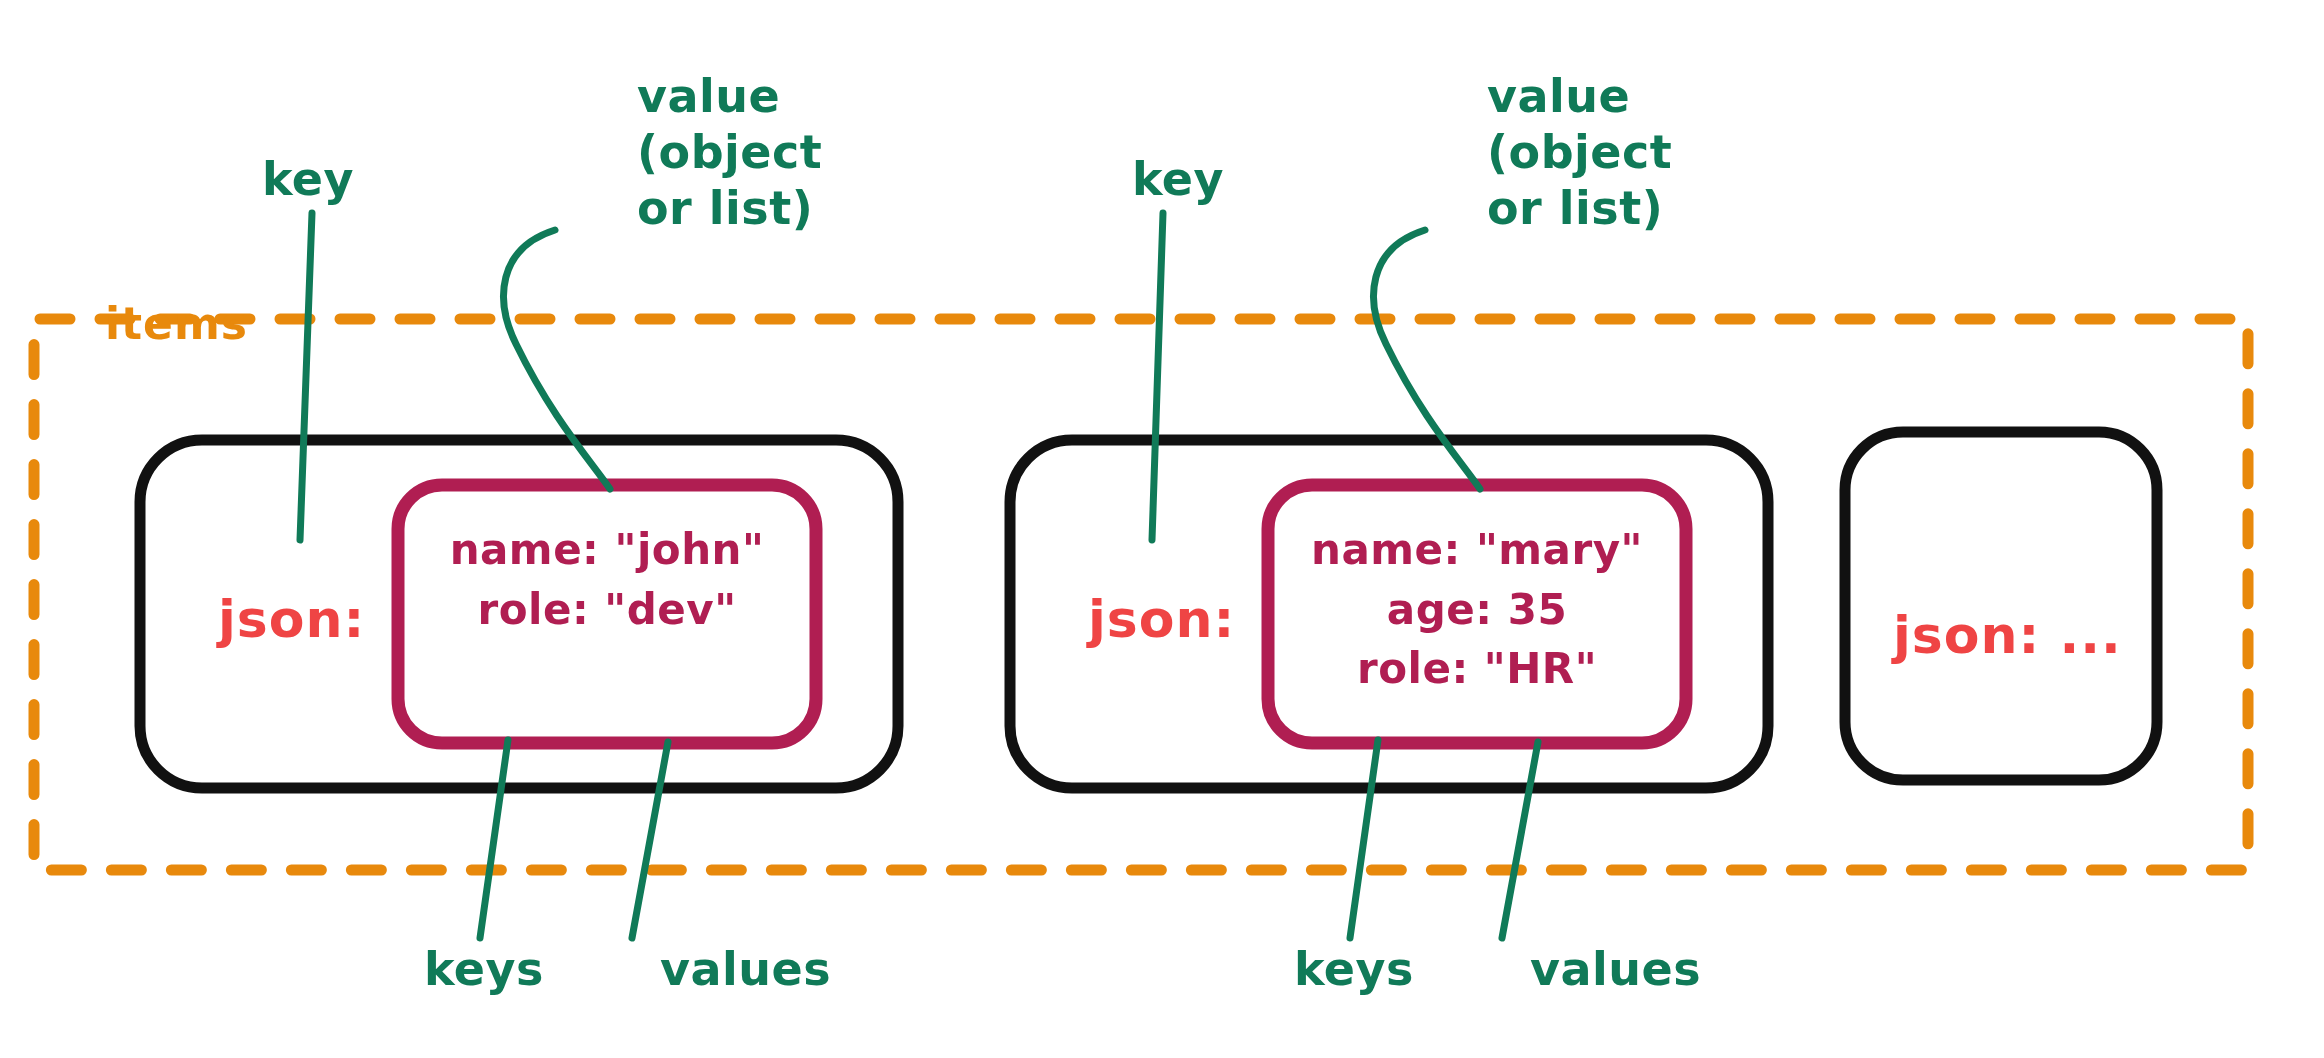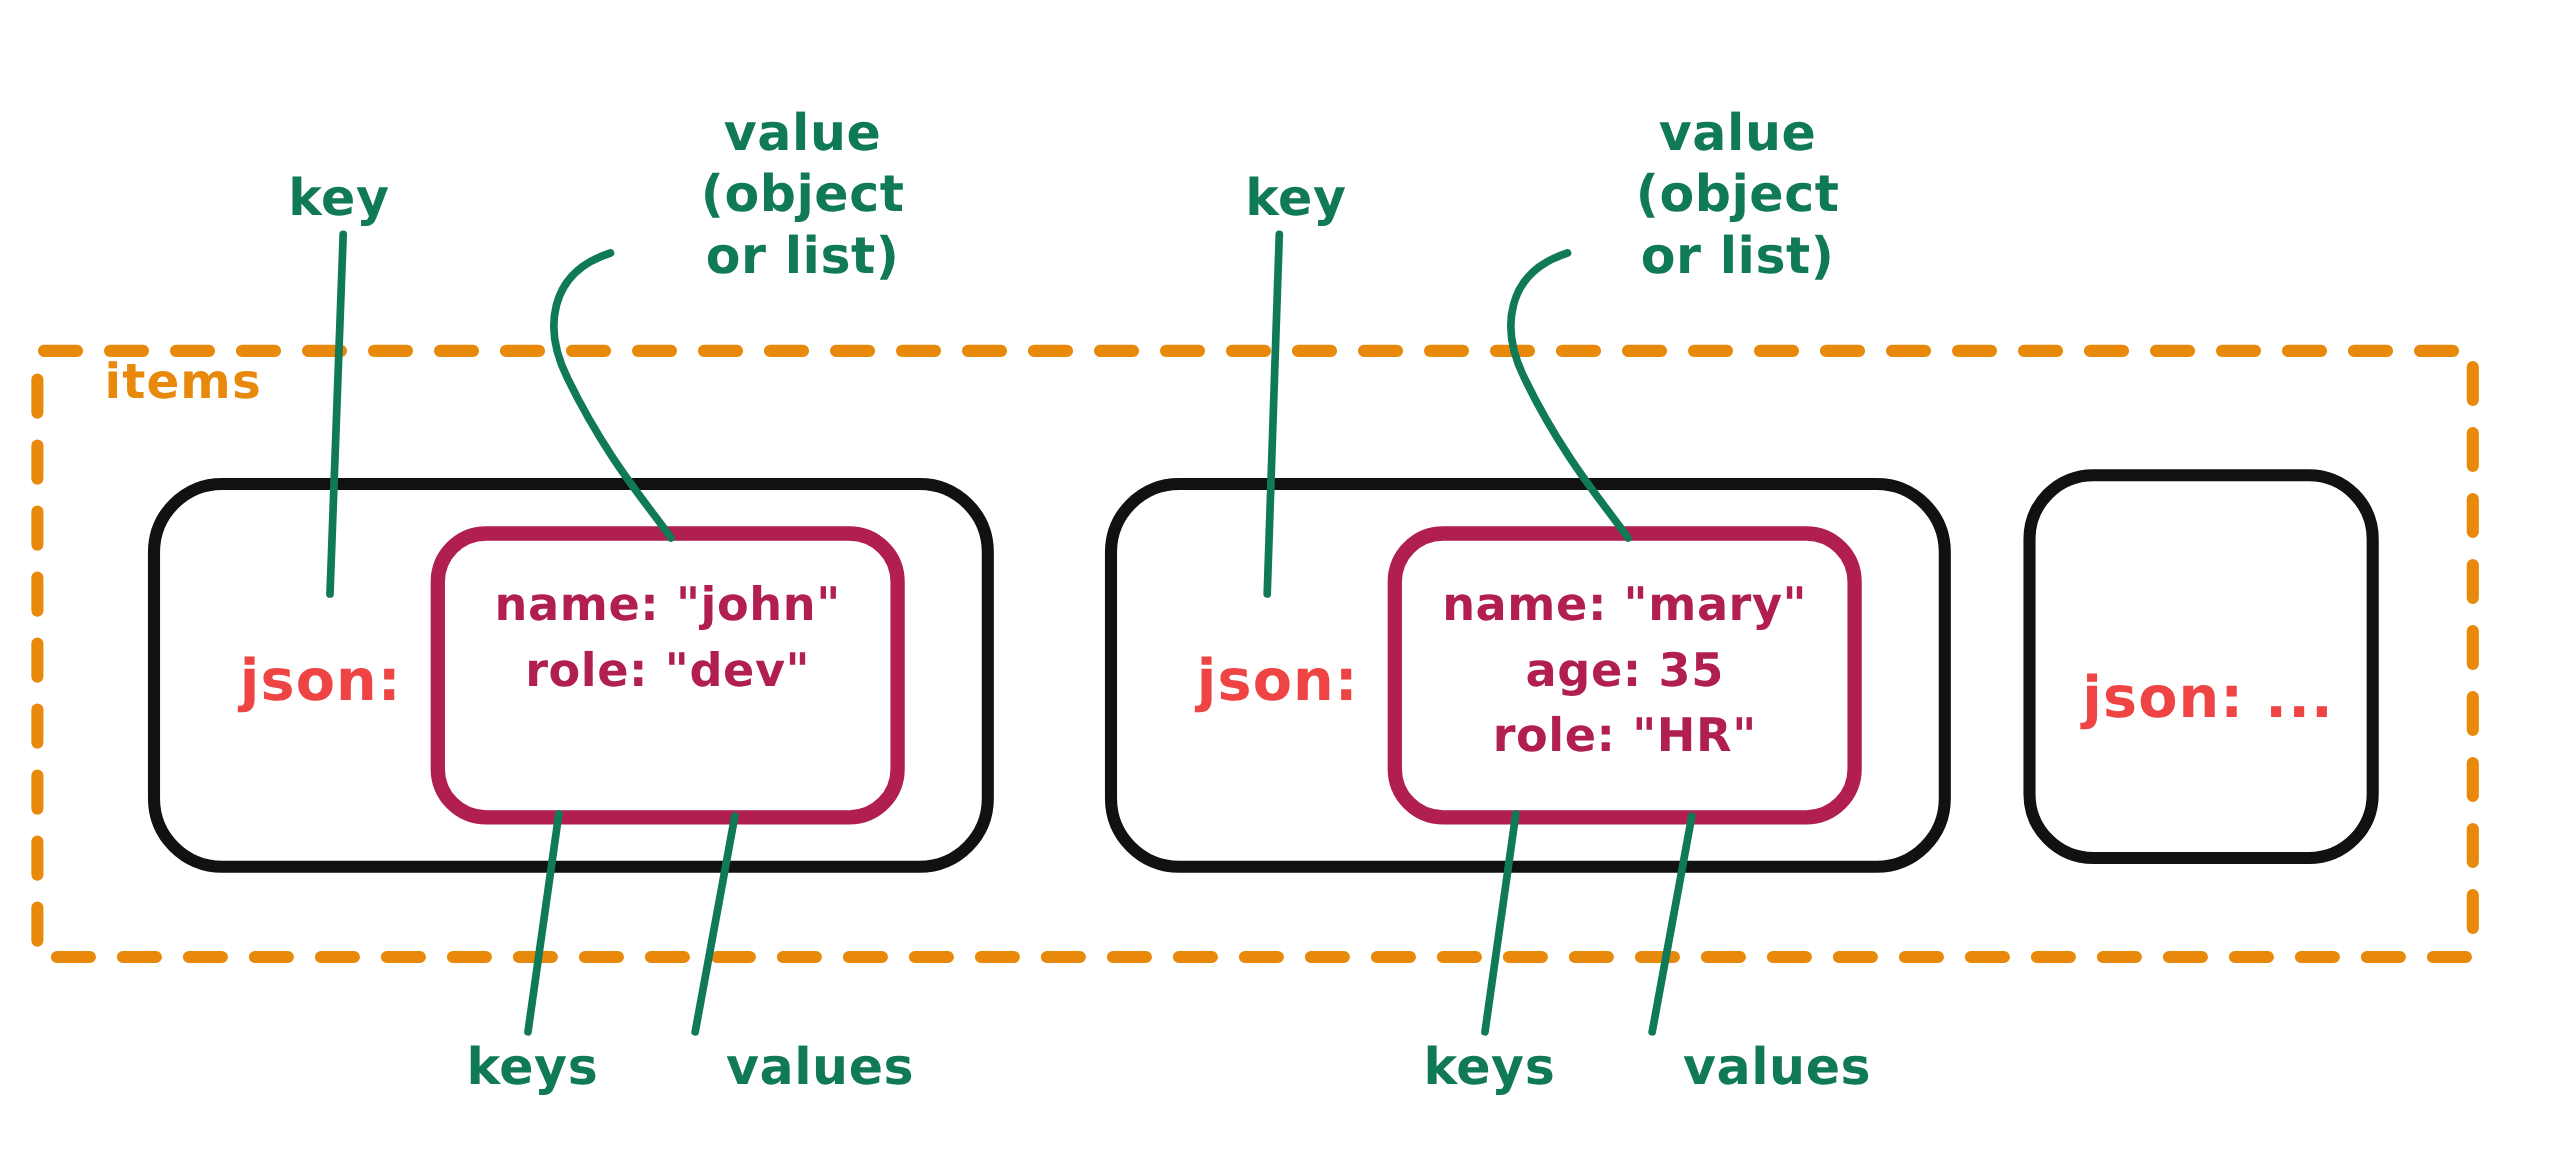--- a/index.html
+++ b/index.html
@@ -37,22 +37,21 @@
     line-height: 1.28;
   }
   .annot {
     color: #107a58;
     font-size: 46px;
     font-weight: 700;
     text-align: center;
   }
   .annot-multiline {
     line-height: 1.22;
-    text-align: center;
-    margin-top: 24px;
+    text-align: left;
   }
   .group-label {
     color: #e8890c;
     font-size: 44px;
     font-weight: 700;
     letter-spacing: 1px;
   }
   .json-label {
     color: #ef4444;
     font-size: 52px;
@@ -109,21 +108,21 @@
       <path d="M 1163 213 L 1152 540"></path>
 
       <path d="M 1425 230 C 1368 248 1364 300 1386 344 C 1422 418 1460 460 1480 489"></path>
 
       <path d="M 1378 740 L 1350 938"></path>
 
       <path d="M 1538 742 L 1502 938"></path>
     </g>
   </svg>
 
-  <div class="hand group-label" style="left:95px; top:296px;margin-top:24px;">items</div>
+  <div class="hand group-label" style="left:105px; top:296px;">items</div>
 
   <div class="hand annot" style="left:262px; top:150px;">key</div>
 
   <div class="hand annot annot-multiline" style="left:637px; top:68px;">
     <span class="kv-line">value</span>
     <span class="kv-line">(object</span>
     <span class="kv-line">or list)</span>
   </div>
 
   <div class="hand annot" style="left:424px; top:940px;">keys</div>

